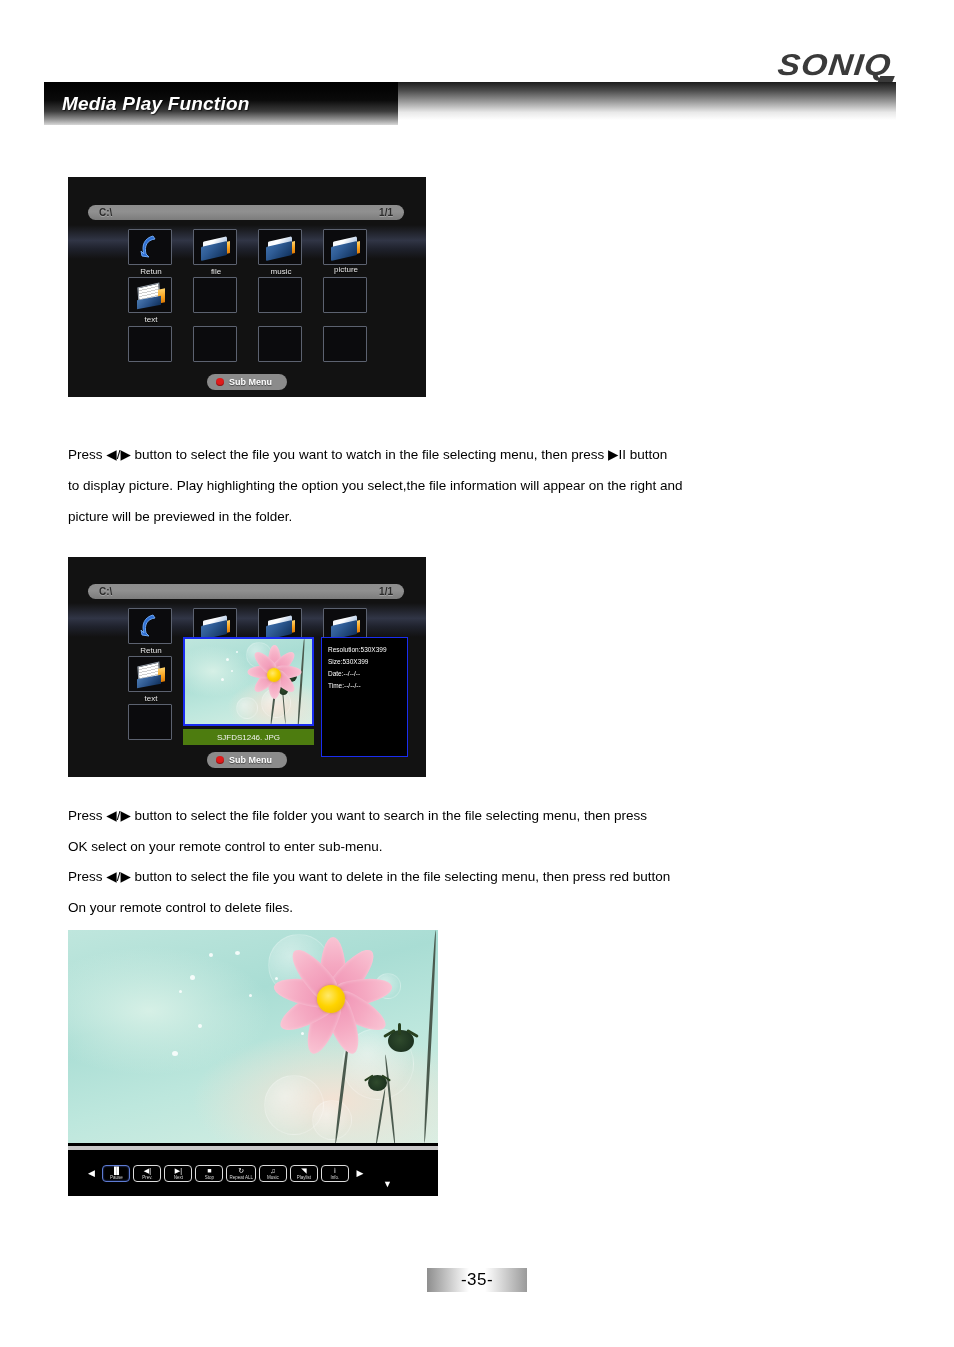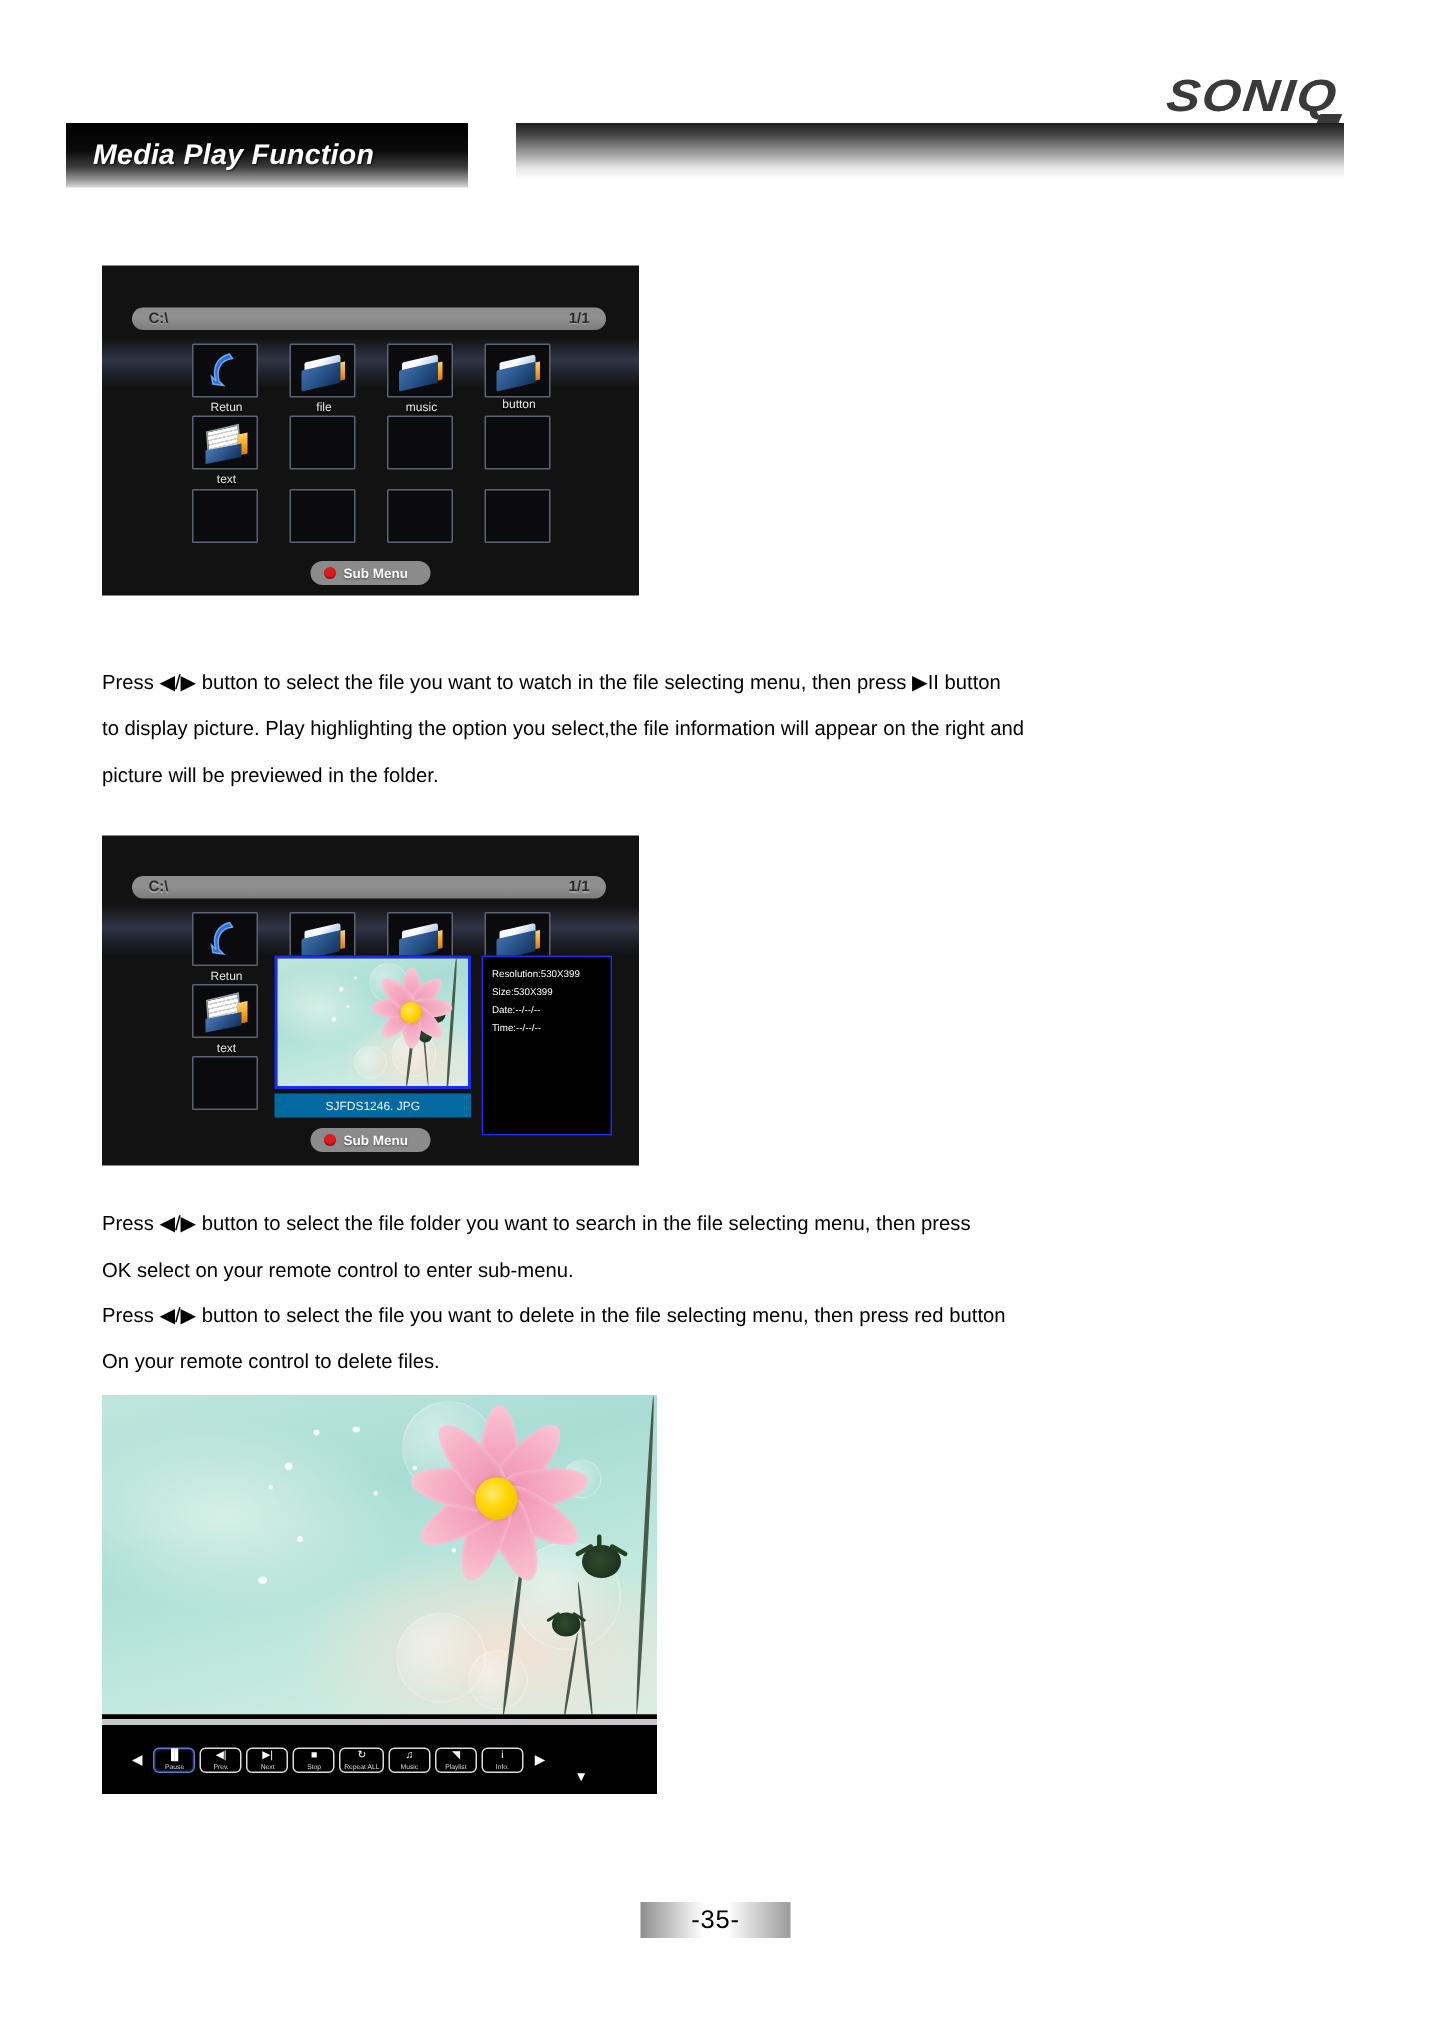--- a/index.html
+++ b/index.html
@@ -30,21 +30,21 @@
     background:#3a3a3a;
     transform: skewX(-16deg);
   }
 
   #title-bar-wrap { position:absolute; left:44px; top:82px; width:852px; height:38px; }
   #title-bar-right {
     position:absolute; left:300px; top:0; width:552px; height:38px;
     background: linear-gradient(to bottom, #1d1d1d 0%, #4a4a4a 22%, #9b9b9b 52%, #e9e9e9 80%, #ffffff 100%);
   }
   #title-bar-left {
-    position:absolute; left:0; top:0; width:268px; height:43px;
+    position:absolute; left:0; top:0; width:354px; height:43px;
     background: linear-gradient(to bottom, #000000 0%, #0a0a0a 42%, #3b3b3b 68%, #8d8d8d 86%, #d8d8d8 100%);
     display:flex; align-items:center;
   }
   #section-title {
     color:#ffffff; font-size:19px; font-weight:bold; font-style:italic;
     padding-left:18px; letter-spacing:0.2px;
     text-shadow: 1px 1px 1px rgba(0,0,0,.6);
   }
 
   
@@ -233,21 +233,21 @@
     </div>
     <div class="tile-label" style="left:-1px; top:37px; width:46px;">music</div>
   </div>
 
   <div class="tile" style="left:255px; top:52px; width:44px; height:36px;">
     <div class="folder-ico" style="position:absolute;left:7px;top:6px;width:30px;height:24px;">
       <span class="back"></span>
         <span class="tab"></span>
         <span class="front"></span>
     </div>
-    <div class="tile-label" style="left:-1px; top:35px; width:46px;">button</div>
+    <div class="tile-label" style="left:-1px; top:35px; width:46px;">picture</div>
   </div>
 
   <div class="tile" style="left:60px; top:100px; width:44px; height:36px;">
     <div class="text-ico" style="position:absolute;left:7px;top:5px;width:30px;height:26px;">
       <span class="sheet"></span>
         <span class="tabx"></span>
         <span class="frontx"></span>
     </div>
     <div class="tile-label" style="left:-1px; top:37px; width:46px;">text</div>
   </div>
@@ -356,21 +356,21 @@
     </div>
   </div>
 
   <div style="position:absolute; left:253px; top:80px; width:87px; height:120px; border:1px solid #1a2df0; background:#000;">
     <div style="color:#fff; font-size:6.5px; margin:8px 0 0 6px;">Resolution:530X399</div>
     <div style="color:#fff; font-size:6.5px; margin:5px 0 0 6px;">Size:530X399</div>
     <div style="color:#fff; font-size:6.5px; margin:5px 0 0 6px;">Date:--/--/--</div>
     <div style="color:#fff; font-size:6.5px; margin:5px 0 0 6px;">Time:--/--/--</div>
   </div>
 
-  <div style="position:absolute; left:115px; top:172px; width:131px; height:16px; background:#0369a1;
+  <div style="position:absolute; left:115px; top:172px; width:131px; height:16px; background:#4d7c0f;
               display:flex; align-items:center; justify-content:center;">
     <span style="color:#f2f2f2; font-size:8px;">SJFDS1246. JPG</span>
   </div>
 
   <div class="submenu-btn" style="left:139px; top:195px; width:80px; height:16px;">
     <span class="submenu-dot"></span>
     <span>Sub Menu</span>
   </div>
 </div>
 

